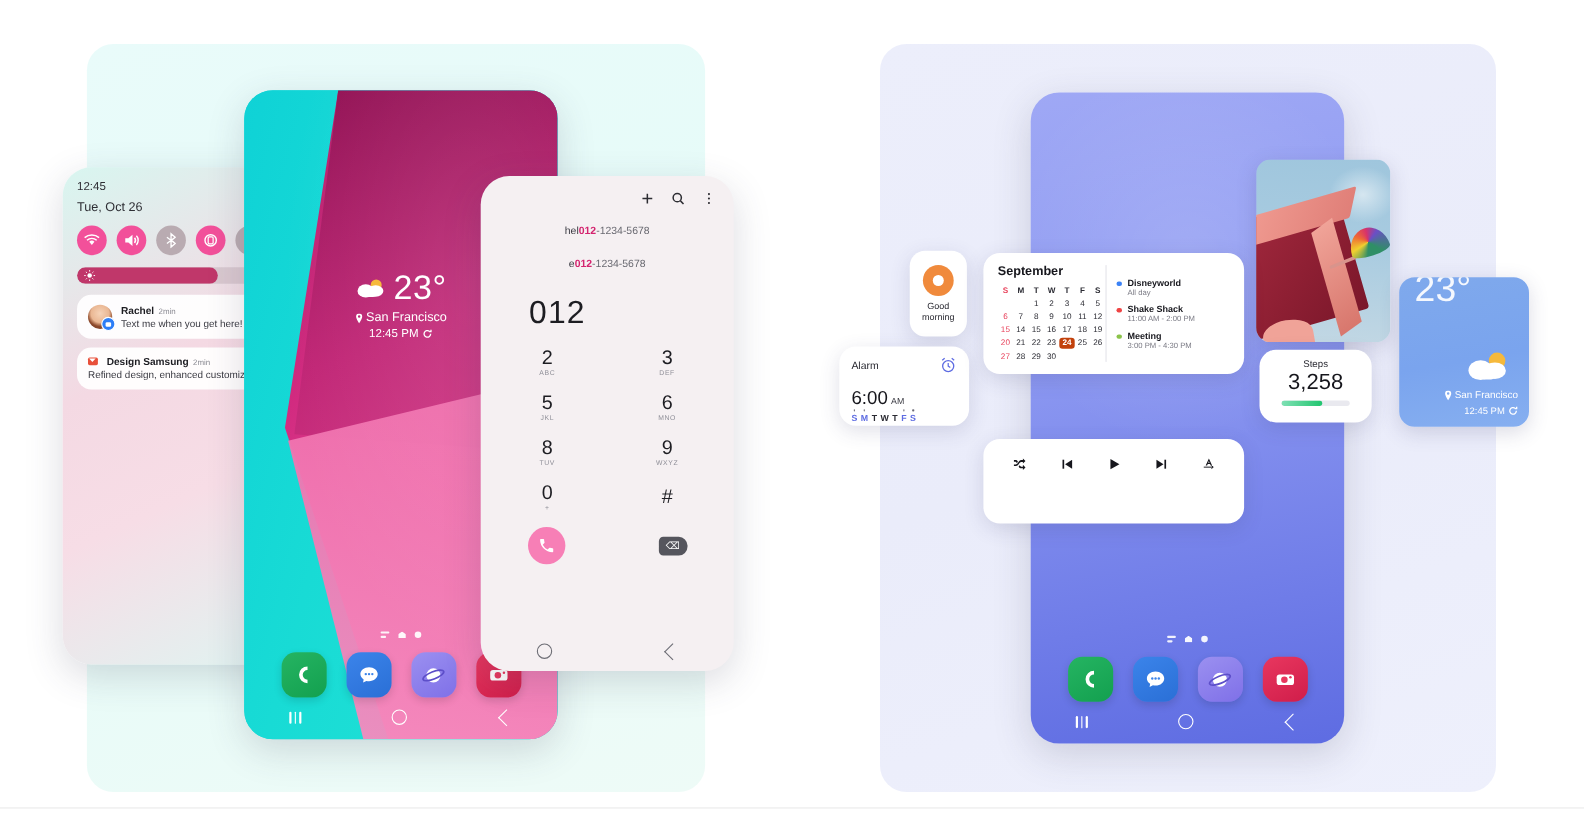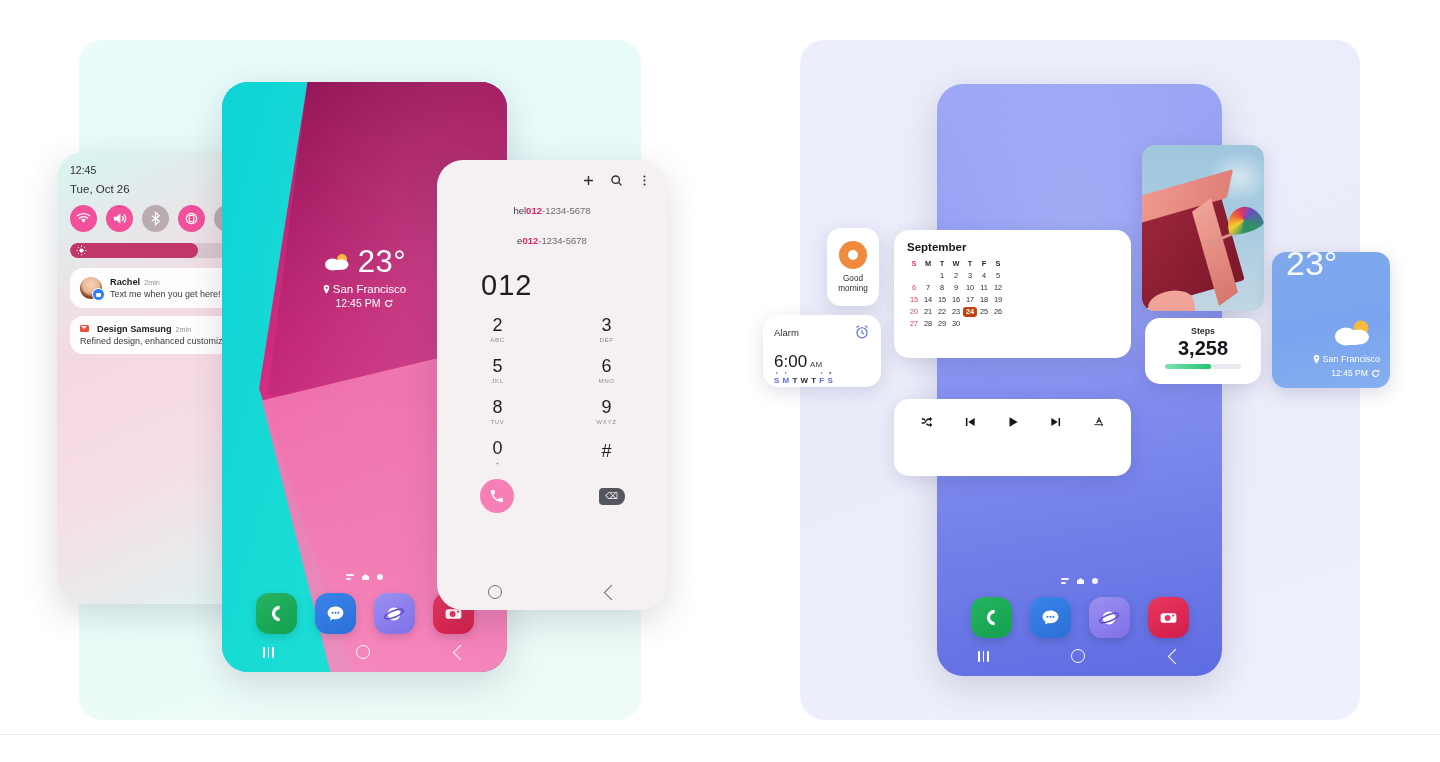--- a/index.html
+++ b/index.html
@@ -145,35 +145,35 @@
   #w-alarm{left:763px;top:315px;width:118px;height:72px;padding:9px 11px;box-sizing:border-box;}
   .al-head{display:flex;justify-content:space-between;align-items:center;}
   .al-title{font-size:9.5px;color:#2b2b33;}
   .al-time{font-size:17px;color:#16161c;margin-top:12px;}
   .al-time .ampm{font-size:8px;color:#3a3a42;margin-left:3px;}
   .al-days{margin-top:4px;display:flex;gap:3.2px;}
   .al-day{font-size:8px;font-weight:bold;color:#2b2b33;position:relative;}
   .al-day.hl{color:#5e6ce2;}
   .al-day.dot::before{content:"";position:absolute;left:50%;transform:translateX(-50%);top:-4px;width:1.6px;height:1.6px;border-radius:50%;background:#6b6b78;}
 
-  #w-cal{left:894px;top:230px;width:237px;height:128px;padding:11px 13px;box-sizing:border-box;display:flex;}
+  #w-cal{left:894px;top:230px;width:237px;height:110px;padding:11px 13px;box-sizing:border-box;display:flex;}
   .cal-left{flex:0 0 auto;}
   .cal-title{font-size:11.5px;font-weight:bold;color:#16161c;margin-bottom:6px;}
   .cal-grid{display:grid;grid-template-columns:repeat(7,14px);row-gap:2px;}
   .cal-cell{font-size:7.4px;color:#2b2b33;text-align:center;line-height:10px;}
   .cal-cell.sun{color:#e8435c;}
   .cal-cell.hdr{font-weight:bold;}
   .cal-cell.today{background:#c2410c;color:#fff;border-radius:3px;font-weight:bold;}
   .cal-right{flex:1;border-left:1px solid #e4e4ea;padding-left:9px;display:flex;flex-direction:column;justify-content:center;gap:7px;}
   .ev{position:relative;padding-left:10px;}
   .ev .ed{position:absolute;left:0;top:3px;width:4.5px;height:4.5px;border-radius:50%;}
   .ev-t{font-size:8.2px;font-weight:bold;color:#16161c;}
   .ev-s{font-size:7px;color:#7a7a84;margin-top:1px;}
 
-  #w-steps{left:1145px;top:318px;width:116px;height:66px;padding:8px 20px;box-sizing:border-box;text-align:center;font-weight:bold;}
+  #w-steps{left:1145px;top:318px;width:102px;height:66px;padding:8px 20px;box-sizing:border-box;text-align:center;}
   .st-title{font-size:8.8px;color:#2b2b33;}
   .st-val{font-size:20px;color:#16161c;line-height:1.1;margin-top:1px;}
   .st-track{margin-top:5px;height:5px;border-radius:3px;background:#e9e9ef;overflow:hidden;}
   .st-fill{height:100%;width:60%;border-radius:3px;background:linear-gradient(90deg,#7fe0b4,#21c56f);}
 
   #w-photo{left:1142px;top:145px;width:122px;height:166px;border-radius:13px;overflow:hidden;box-shadow:0 5px 18px rgba(60,60,110,.18);position:absolute;}
   .ph-sky{position:absolute;inset:0;background:linear-gradient(185deg,#9fc6dd 0%,#a8cbe0 45%,#c3d8e4 100%);}
   .ph-cloud{position:absolute;right:-6px;top:6px;width:62px;height:52px;background:radial-gradient(ellipse at 50% 50%,rgba(255,255,255,.55),rgba(255,255,255,0) 70%);}
   .ph-box{position:absolute;left:-18px;top:44px;width:108px;height:108px;background:linear-gradient(140deg,#a52a3f 0%,#8e1f33 55%,#7a172a 100%);
        transform:rotate(-16deg);border-radius:3px;}
@@ -599,20 +599,37 @@
           <span class="cal-cell">26</span>
           <span class="cal-cell sun">27</span>
           <span class="cal-cell">28</span>
           <span class="cal-cell">29</span>
           <span class="cal-cell">30</span>
           <span class="cal-cell"></span>
           <span class="cal-cell"></span>
           <span class="cal-cell"></span>
         </div>
     </div>
+    <div class="cal-right">
+      <div class="ev">
+        <span class="ed" style="background:#3b82f6"></span>
+        <div class="ev-t">Disneyworld</div>
+        <div class="ev-s">All day</div>
+      </div>
+      <div class="ev">
+        <span class="ed" style="background:#ef4444"></span>
+        <div class="ev-t">Shake Shack</div>
+        <div class="ev-s">11:00 AM - 2:00 PM</div>
+      </div>
+      <div class="ev">
+        <span class="ed" style="background:#8bc34a"></span>
+        <div class="ev-t">Meeting</div>
+        <div class="ev-s">3:00 PM - 4:30 PM</div>
+      </div>
+    </div>
   </div>
 
   <div class="wcard" id="w-steps">
     <div class="st-title">Steps</div>
     <div class="st-val">3,258</div>
     <div class="st-track">
         <div class="st-fill" id="steps-fill" style="width: 60%;"></div>
       </div>
   </div>
 

